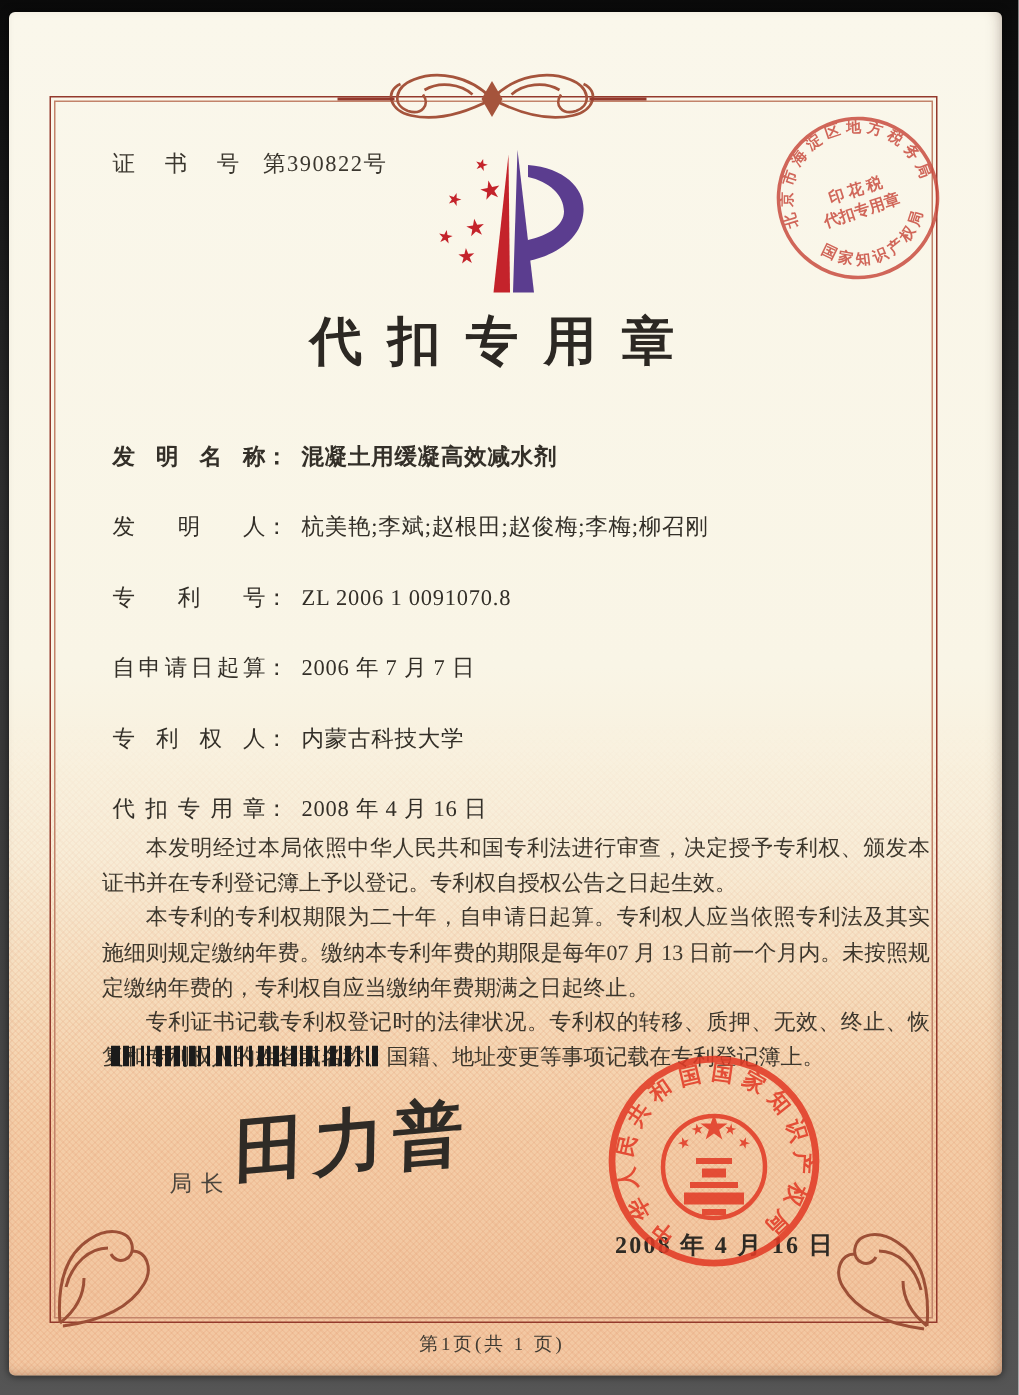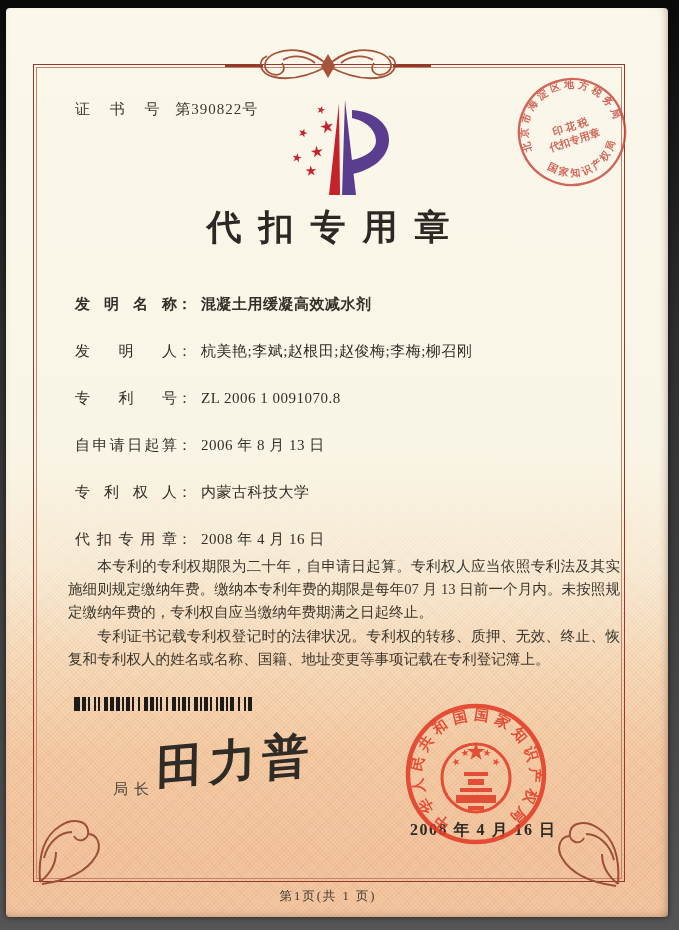--- a/index.html
+++ b/index.html
@@ -161,31 +161,32 @@
       <div class="frow r0">
         <span class="flabel">发明名称</span><span class="fcolon">：</span><span class="fvalue">混凝土用缓凝高效减水剂</span>
       </div>
       <div class="frow r1">
         <span class="flabel">发明人</span><span class="fcolon">：</span><span class="fvalue">杭美艳;李斌;赵根田;赵俊梅;李梅;柳召刚</span>
       </div>
       <div class="frow r2">
         <span class="flabel">专利号</span><span class="fcolon">：</span><span class="fvalue">ZL 2006 1 0091070.8</span>
       </div>
       <div class="frow r3">
-        <span class="flabel">自申请日起算</span><span class="fcolon">：</span><span class="fvalue">2006 年 8 月 13 日</span>
+        <span class="flabel">自申请日起算</span><span class="fcolon">：</span><span class="fvalue">2006 年 7 月 7 日</span>
       </div>
       <div class="frow r4">
         <span class="flabel">专利权人</span><span class="fcolon">：</span><span class="fvalue">内蒙古科技大学</span>
       </div>
       <div class="frow r5">
         <span class="flabel">代扣专用章</span><span class="fcolon">：</span><span class="fvalue">2008 年 4 月 16 日</span>
       </div>
     </div>
 
     <div class="abs body-text">
+      <p>本发明经过本局依照中华人民共和国专利法进行审查，决定授予专利权、颁发本证书并在专利登记簿上予以登记。专利权自授权公告之日起生效。</p>
       <p>本专利的专利权期限为二十年，自申请日起算。专利权人应当依照专利法及其实施细则规定缴纳年费。缴纳本专利年费的期限是每年07 月 13 日前一个月内。未按照规定缴纳年费的，专利权自应当缴纳年费期满之日起终止。</p>
       <p>专利证书记载专利权登记时的法律状况。专利权的转移、质押、无效、终止、恢复和专利权人的姓名或名称、国籍、地址变更等事项记载在专利登记簿上。</p>
     </div>
 
     <div class="abs barcode">
         <span class="bar" style="width: 6px;"></span>
         <span class="gap" style="width: 2px;"></span>
         <span class="bar" style="width: 4px;"></span>
         <span class="gap" style="width: 2px;"></span>
         <span class="bar" style="width: 2px;"></span>

